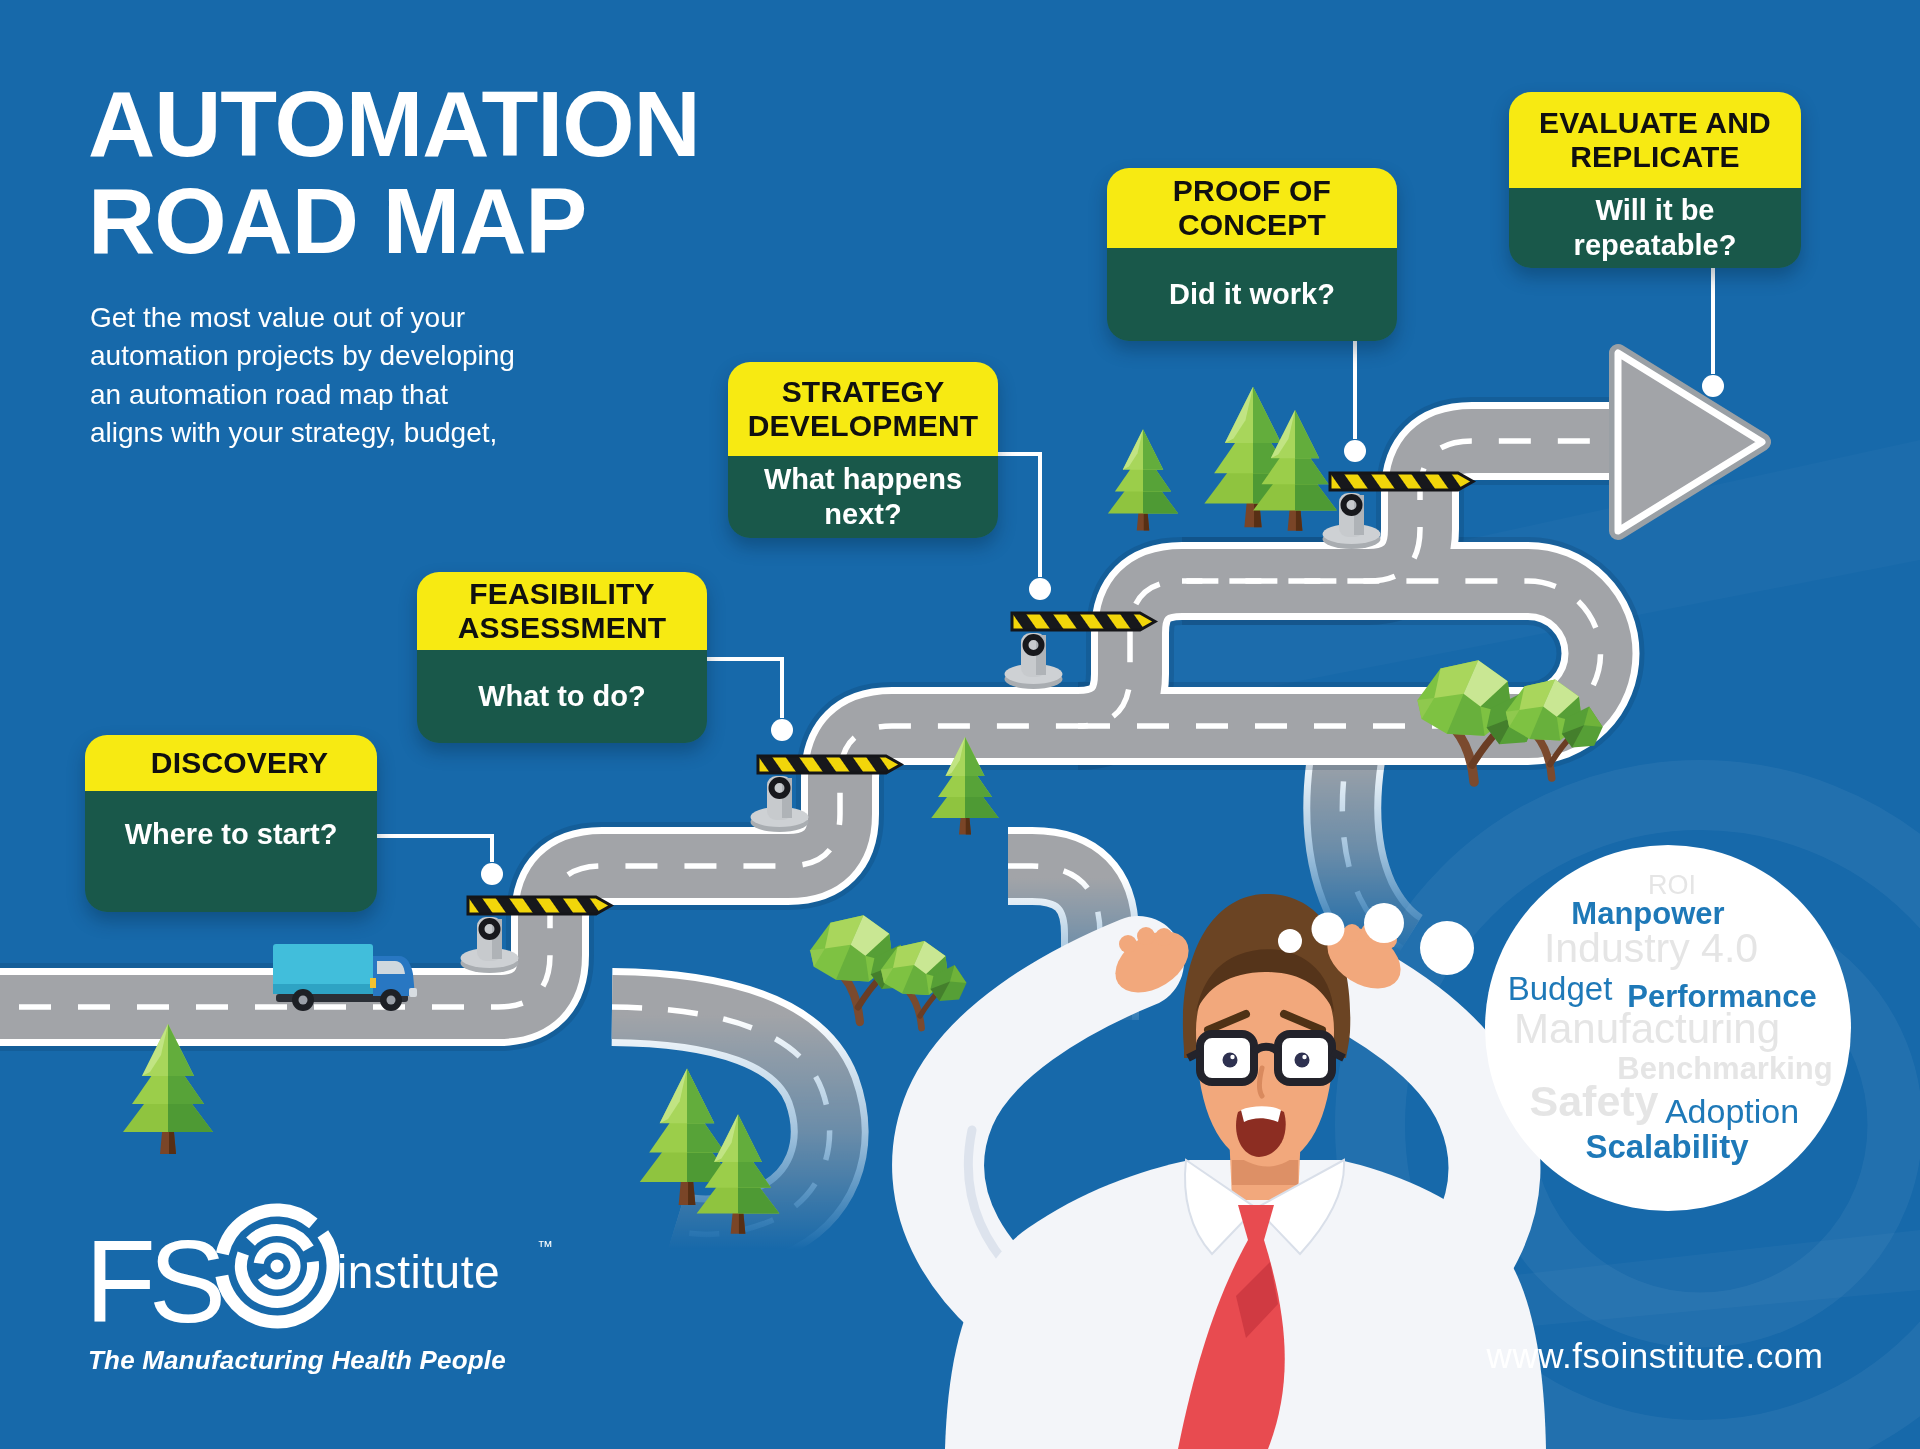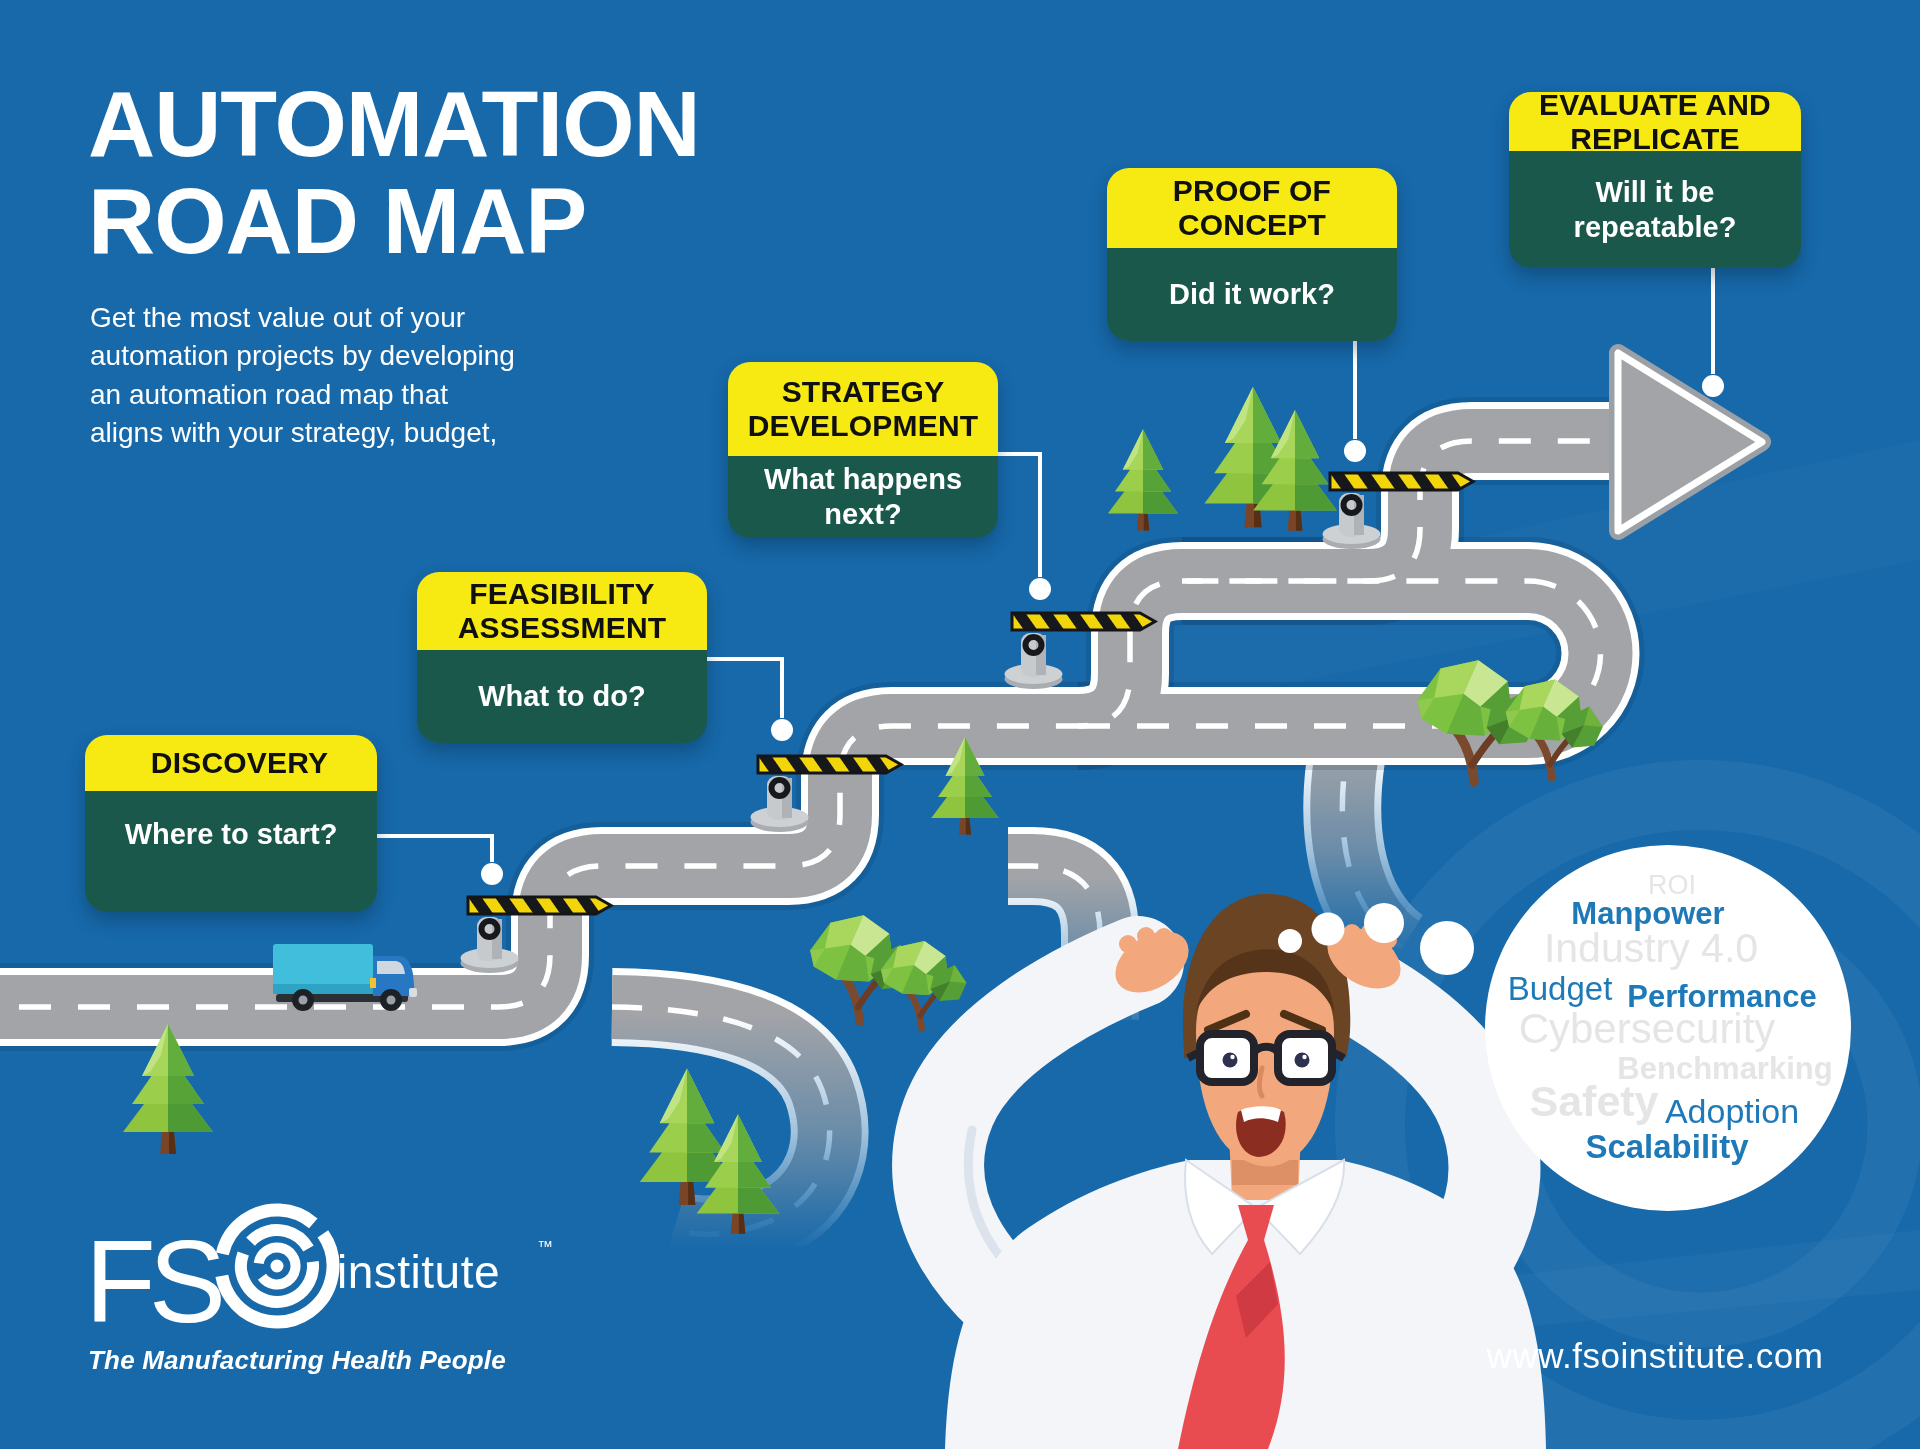--- a/index.html
+++ b/index.html
@@ -276,33 +276,33 @@
 
   <div class="ms" style="left:1107px;top:168px;width:290px;height:173px;">
     <div class="hd" style="height:80px;">
       <span>PROOF OF</span>
         <span>CONCEPT</span>
     </div>
     <div class="bd">Did it work?</div>
   </div>
 
   <div class="ms" style="left:1509px;top:92px;width:292px;height:176px;">
-    <div class="hd" style="height:59px;align-items:center;">
+    <div class="hd" style="height:96px;align-items:center;">
       <span>EVALUATE AND</span>
         <span>REPLICATE</span>
     </div>
     <div class="bd">Will it be repeatable?</div>
   </div>
 
   <span class="bw green" style="left:1672px;top:872px;font-size:27px;font-weight:400;">ROI</span>
   <span class="bw blue" style="left:1648px;top:898px;font-size:31px;font-weight:800;">Manpower</span>
   <span class="bw green" style="left:1651px;top:928px;font-size:41px;font-weight:400;">Industry 4.0</span>
   <span class="bw blue" style="left:1560px;top:972px;font-size:33px;font-weight:400;">Budget</span>
   <span class="bw blue" style="left:1722px;top:981px;font-size:31px;font-weight:800;">Performance</span>
-  <span class="bw green" style="left:1647px;top:1008px;font-size:42px;font-weight:400;">Cybersecurity</span>
+  <span class="bw green" style="left:1647px;top:1008px;font-size:42px;font-weight:400;">Manufacturing</span>
   <span class="bw green" style="left:1725px;top:1053px;font-size:31px;font-weight:800;">Benchmarking</span>
   <span class="bw green" style="left:1594px;top:1080px;font-size:43px;font-weight:800;">Safety</span>
   <span class="bw blue" style="left:1732px;top:1094px;font-size:34px;font-weight:400;">Adoption</span>
   <span class="bw blue" style="left:1667px;top:1130px;font-size:33px;font-weight:700;">Scalability</span>
 
   <svg class="abs" style="left:85px;top:1192px;" width="500" height="160" viewBox="0 0 500 160">
     <text x="0" y="130" font-size="116" letter-spacing="-7" fill="#ffffff" font-weight="400">FS</text>
     <g transform="translate(192,74)">
       <circle r="56" fill="none" stroke="#ffffff" stroke-width="13" stroke-dasharray="200 22 115 15" transform="rotate(-35)"></circle>
       <circle r="36" fill="none" stroke="#ffffff" stroke-width="12" stroke-dasharray="88 14 68 14" transform="rotate(60)"></circle>

